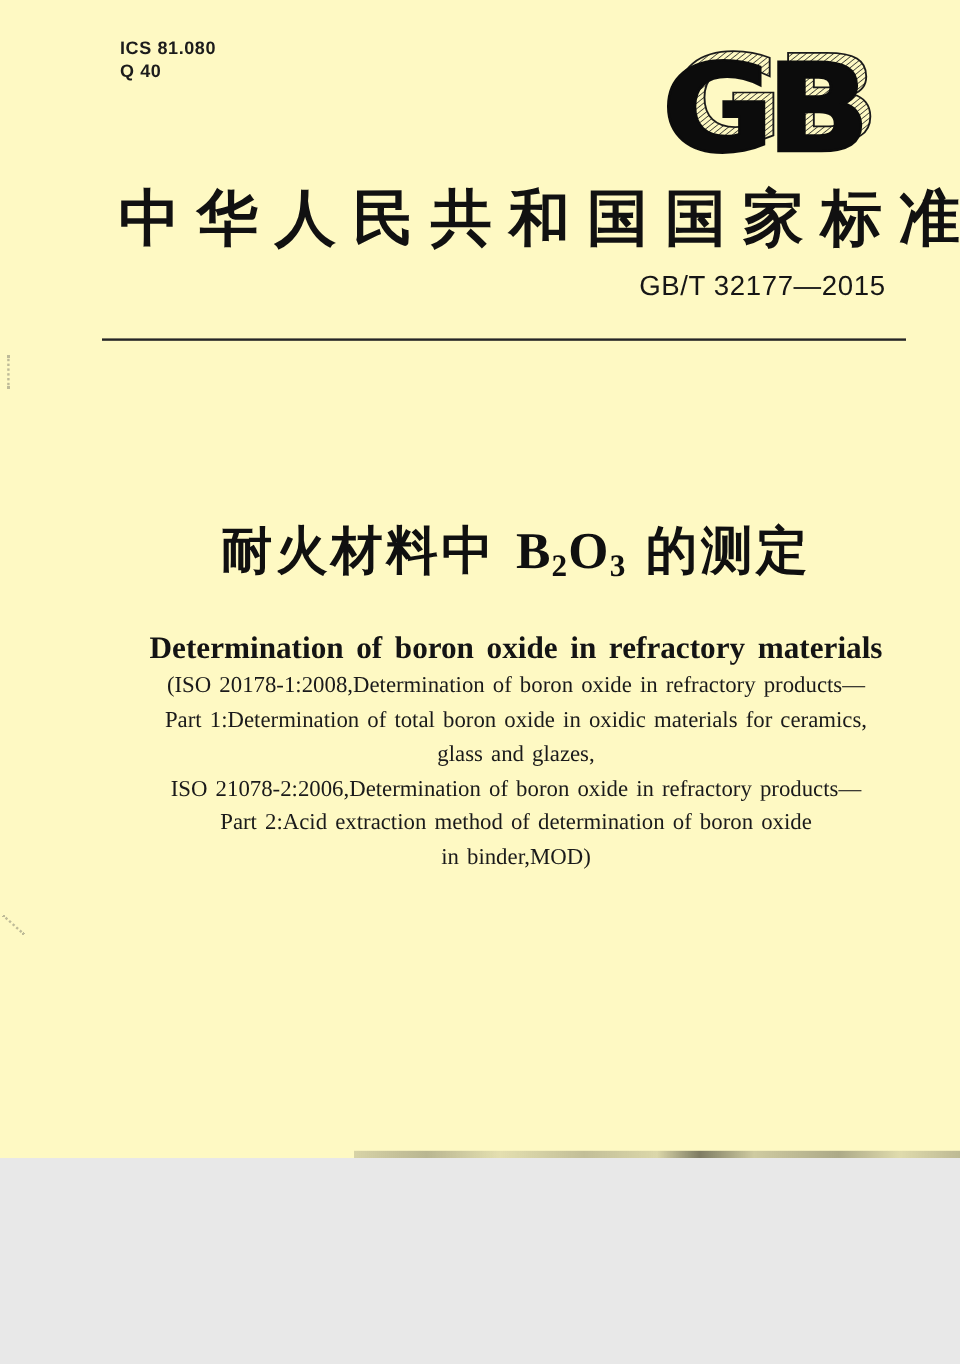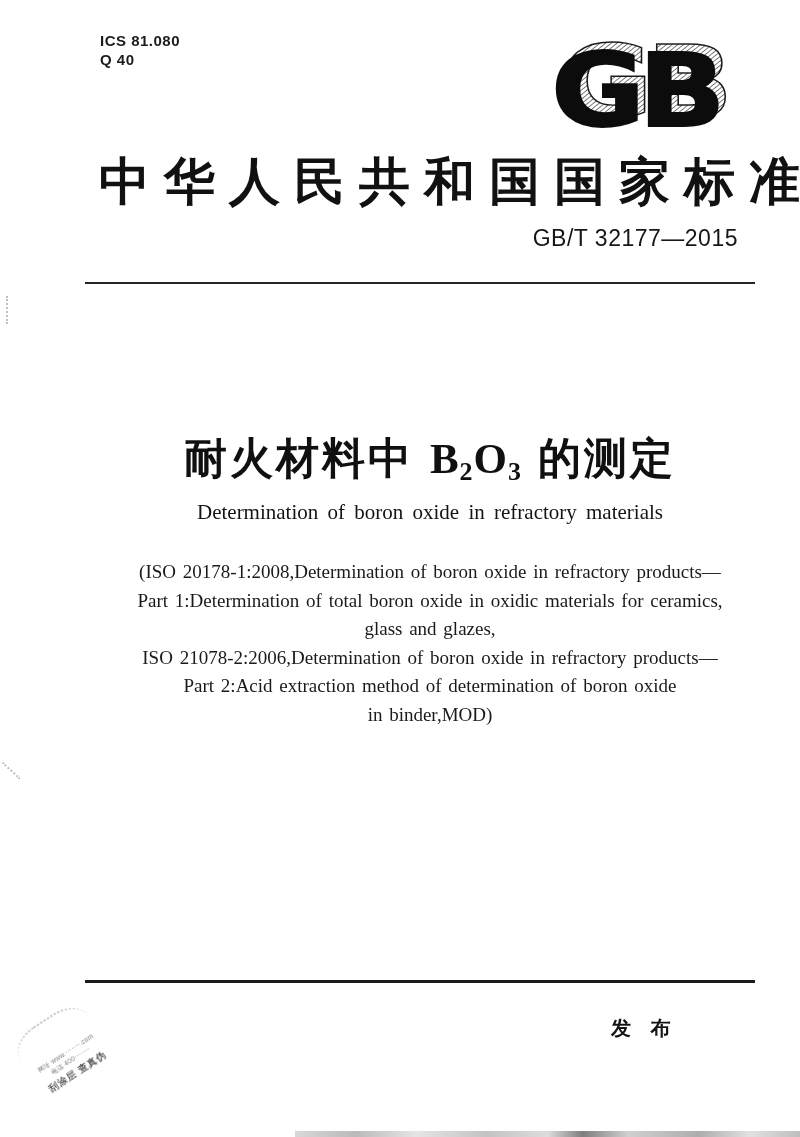--- a/index.html
+++ b/index.html
@@ -1,20 +1,20 @@
 <!DOCTYPE html>
 <html><head>
 <meta charset="utf-8">
 <style>
   html,body{margin:0;padding:0;background:#e8e8e8;}
   .page{
     position:relative;
-    width:800px;height:1137px;
+    width:800px;height:965px;
     margin:0 auto;
-    background:#ffffff;
+    background:#fef9c3;
     overflow:hidden;
     color:#151515;
     font-family:"Liberation Serif",serif;
   }
   
   .ics-block{
     position:absolute;left:100px;top:31px;
     font-family:"Liberation Sans",sans-serif;
     font-weight:bold;font-size:15px;line-height:19px;
     letter-spacing:.5px;color:#1c1c1c;
@@ -47,22 +47,22 @@
   .main-title .cn{
     font-family:"Liberation Sans",sans-serif;
     letter-spacing:3px;
   }
   .main-title .formula{
     font-family:"Liberation Serif",serif;
     margin:0 16px;letter-spacing:1px;
   }
   .main-title .sub{font-size:26px;vertical-align:-7px;}
   .en-title{
-    position:absolute;left:60px;top:500px;width:740px;
-    text-align:center;font-weight:normal;font-size:21px;
+    position:absolute;left:60px;top:525px;width:740px;
+    text-align:center;font-weight:bold;font-size:26px;
     word-spacing:4px;color:#141414;
     font-family:"Liberation Serif",serif;
   }
   
   .adoption{
     position:absolute;left:50px;top:558px;width:760px;
     text-align:center;font-size:19px;line-height:28.5px;
     word-spacing:2px;color:#1a1a1a;
     font-family:"Liberation Serif",serif;
   }

